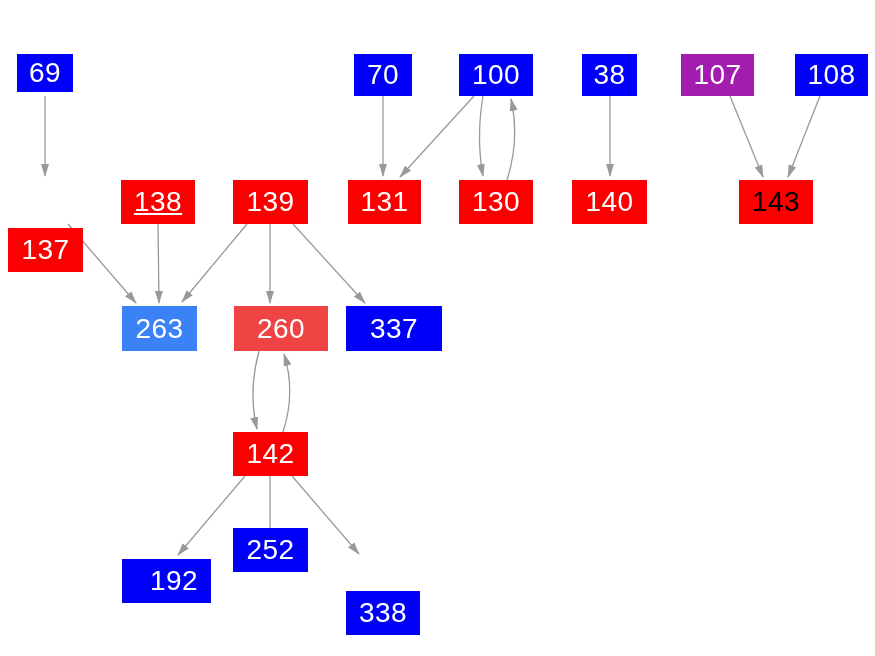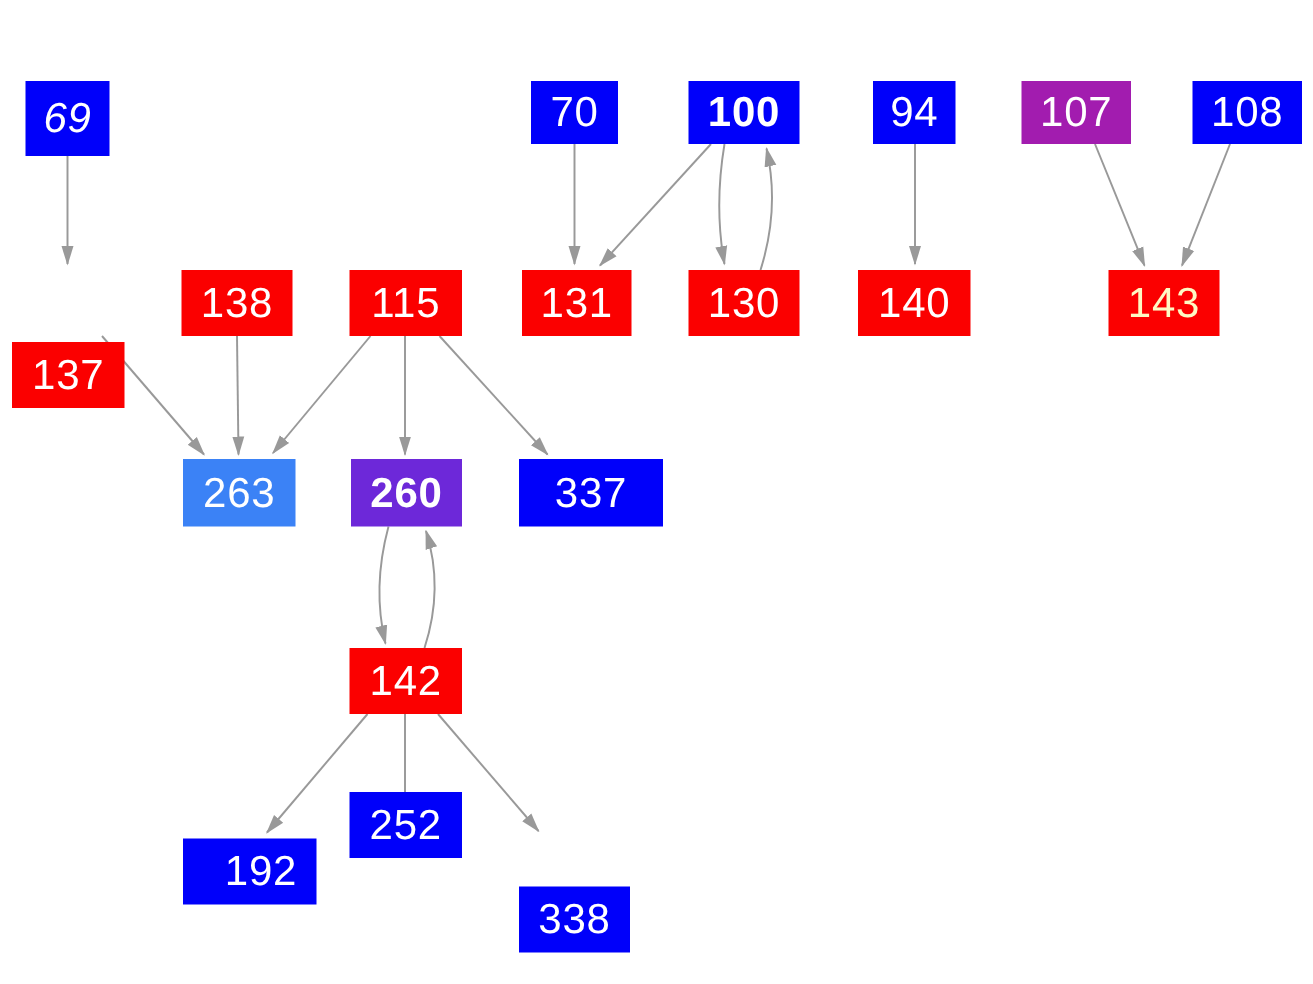--- a/index.html
+++ b/index.html
@@ -57,34 +57,34 @@
         <path d="M 270,224 L 270,303" fill="none" stroke="#999999" stroke-width="1.3" marker-end="url(#arrowhead)"></path>
         <path d="M 293,224 L 365,303" fill="none" stroke="#999999" stroke-width="1.3" marker-end="url(#arrowhead)"></path>
         <path d="M 259,351 Q 248,392 257,429" fill="none" stroke="#999999" stroke-width="1.3" marker-end="url(#arrowhead)"></path>
         <path d="M 283,432 Q 296,392 284,354" fill="none" stroke="#999999" stroke-width="1.3" marker-end="url(#arrowhead)"></path>
         <path d="M 245,476 L 178,555" fill="none" stroke="#999999" stroke-width="1.3" marker-end="url(#arrowhead)"></path>
         <path d="M 270,476 L 270,555" fill="none" stroke="#999999" stroke-width="1.3" marker-end="url(#arrowhead)"></path>
         <path d="M 292,476 L 359,554" fill="none" stroke="#999999" stroke-width="1.3" marker-end="url(#arrowhead)"></path>
       </g>
   </svg>
   <div id="node-layer">
-      <div class="node" style="left: 17px; top: 54px; width: 56px; height: 50px; background: rgb(0, 0, 250); color: rgb(255, 255, 255); font-style: italic;">69</div>
+      <div class="node" style="left: 17px; top: 54px; width: 56px; height: 38px; background: rgb(0, 0, 250); color: rgb(255, 255, 255);">69</div>
       <div class="node" style="left: 354px; top: 54px; width: 58px; height: 42px; background: rgb(0, 0, 250); color: rgb(255, 255, 255);">70</div>
-      <div class="node" style="left: 459px; top: 54px; width: 74px; height: 42px; background: rgb(0, 0, 250); color: rgb(255, 255, 255); font-weight: bold;">100</div>
-      <div class="node" style="left: 582px; top: 54px; width: 55px; height: 42px; background: rgb(0, 0, 250); color: rgb(255, 255, 255);">94</div>
+      <div class="node" style="left: 459px; top: 54px; width: 74px; height: 42px; background: rgb(0, 0, 250); color: rgb(255, 255, 255);">100</div>
+      <div class="node" style="left: 582px; top: 54px; width: 55px; height: 42px; background: rgb(0, 0, 250); color: rgb(255, 255, 255);">38</div>
       <div class="node" style="left: 681px; top: 54px; width: 73px; height: 42px; background: #a21caf; color: rgb(255, 255, 255);">107</div>
       <div class="node" style="left: 795px; top: 54px; width: 73px; height: 42px; background: rgb(0, 0, 250); color: rgb(255, 255, 255);">108</div>
       <div class="node" style="left: 8px; top: 180px; width: 75px; height: 44px; background: rgb(251, 0, 0); color: rgb(255, 255, 255); margin-top: 48px;">137</div>
-      <div class="node" style="left: 121px; top: 180px; width: 74px; height: 44px; background: rgb(251, 0, 0); color: rgb(255, 255, 255);">138</div>
-      <div class="node" style="left: 233px; top: 180px; width: 75px; height: 44px; background: rgb(251, 0, 0); color: rgb(255, 255, 255);">115</div>
+      <div class="node" style="left: 121px; top: 180px; width: 74px; height: 44px; background: rgb(251, 0, 0); color: rgb(255, 255, 255); text-decoration: underline;">138</div>
+      <div class="node" style="left: 233px; top: 180px; width: 75px; height: 44px; background: rgb(251, 0, 0); color: rgb(255, 255, 255);">139</div>
       <div class="node" style="left: 348px; top: 180px; width: 73px; height: 44px; background: rgb(251, 0, 0); color: rgb(255, 255, 255);">131</div>
       <div class="node" style="left: 459px; top: 180px; width: 74px; height: 44px; background: rgb(251, 0, 0); color: rgb(255, 255, 255);">130</div>
       <div class="node" style="left: 572px; top: 180px; width: 75px; height: 44px; background: rgb(251, 0, 0); color: rgb(255, 255, 255);">140</div>
-      <div class="node" style="left: 739px; top: 180px; width: 74px; height: 44px; background: rgb(251, 0, 0); color: #fef9c3;">143</div>
+      <div class="node" style="left: 739px; top: 180px; width: 74px; height: 44px; background: rgb(251, 0, 0); color: #000000;">143</div>
       <div class="node" style="left: 122px; top: 306px; width: 75px; height: 45px; background: #3b82f6; color: rgb(255, 255, 255);">263</div>
-      <div class="node" style="left: 234px; top: 306px; width: 74px; height: 45px; background: #6d28d9; color: rgb(255, 255, 255); font-weight: bold;">260</div>
+      <div class="node" style="left: 234px; top: 306px; width: 94px; height: 45px; background: #ef4444; color: rgb(255, 255, 255);">260</div>
       <div class="node" style="left: 346px; top: 306px; width: 96px; height: 45px; background: rgb(0, 0, 250); color: rgb(255, 255, 255);">337</div>
       <div class="node" style="left: 233px; top: 432px; width: 75px; height: 44px; background: rgb(251, 0, 0); color: rgb(255, 255, 255); text-align: right;">142</div>
       <div class="node" style="left: 122px; top: 559px; width: 74px; height: 44px; background: rgb(0, 0, 250); color: rgb(255, 255, 255); padding-left: 15px;">192</div>
       <div class="node" style="left: 233px; top: 528px; width: 75px; height: 44px; background: rgb(0, 0, 250); color: rgb(255, 255, 255);">252</div>
       <div class="node" style="left: 346px; top: 559px; width: 74px; height: 44px; background: rgb(0, 0, 250); color: rgb(255, 255, 255); margin-top: 32px;">338</div>
     </div>
 </div>
 
 </body></html>

